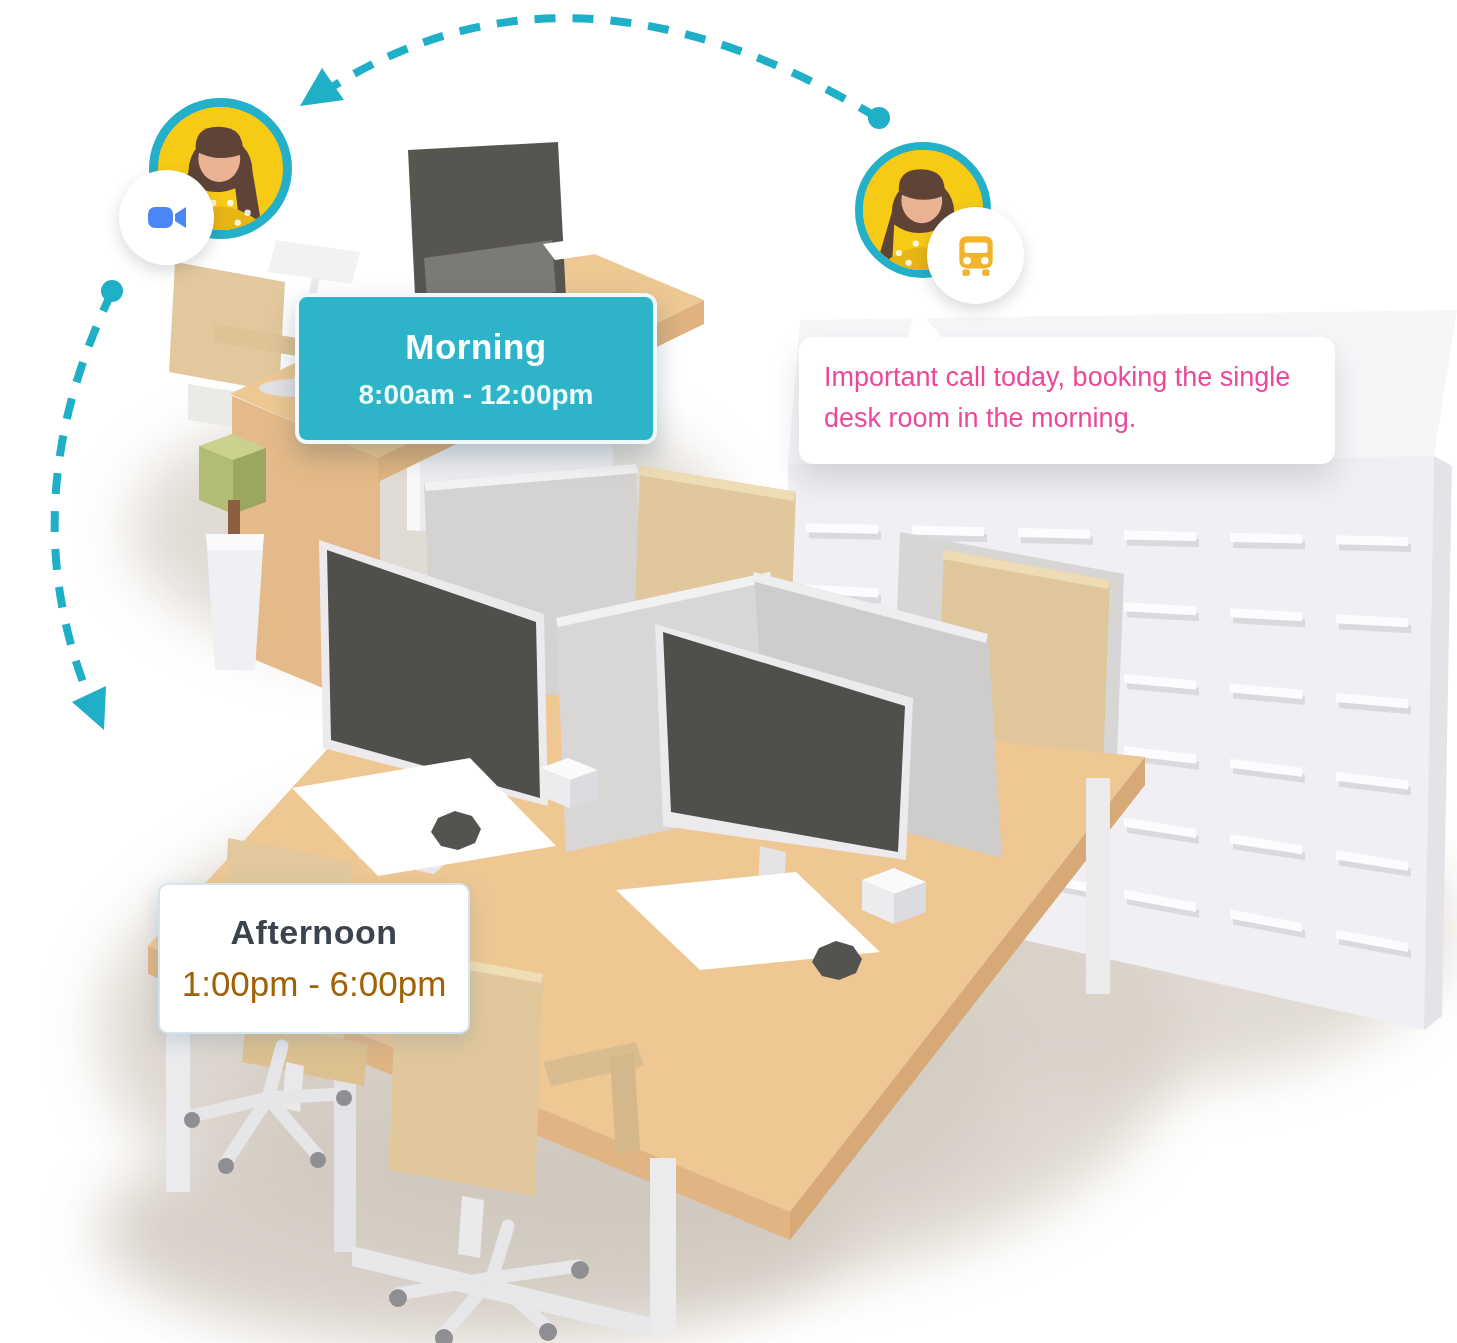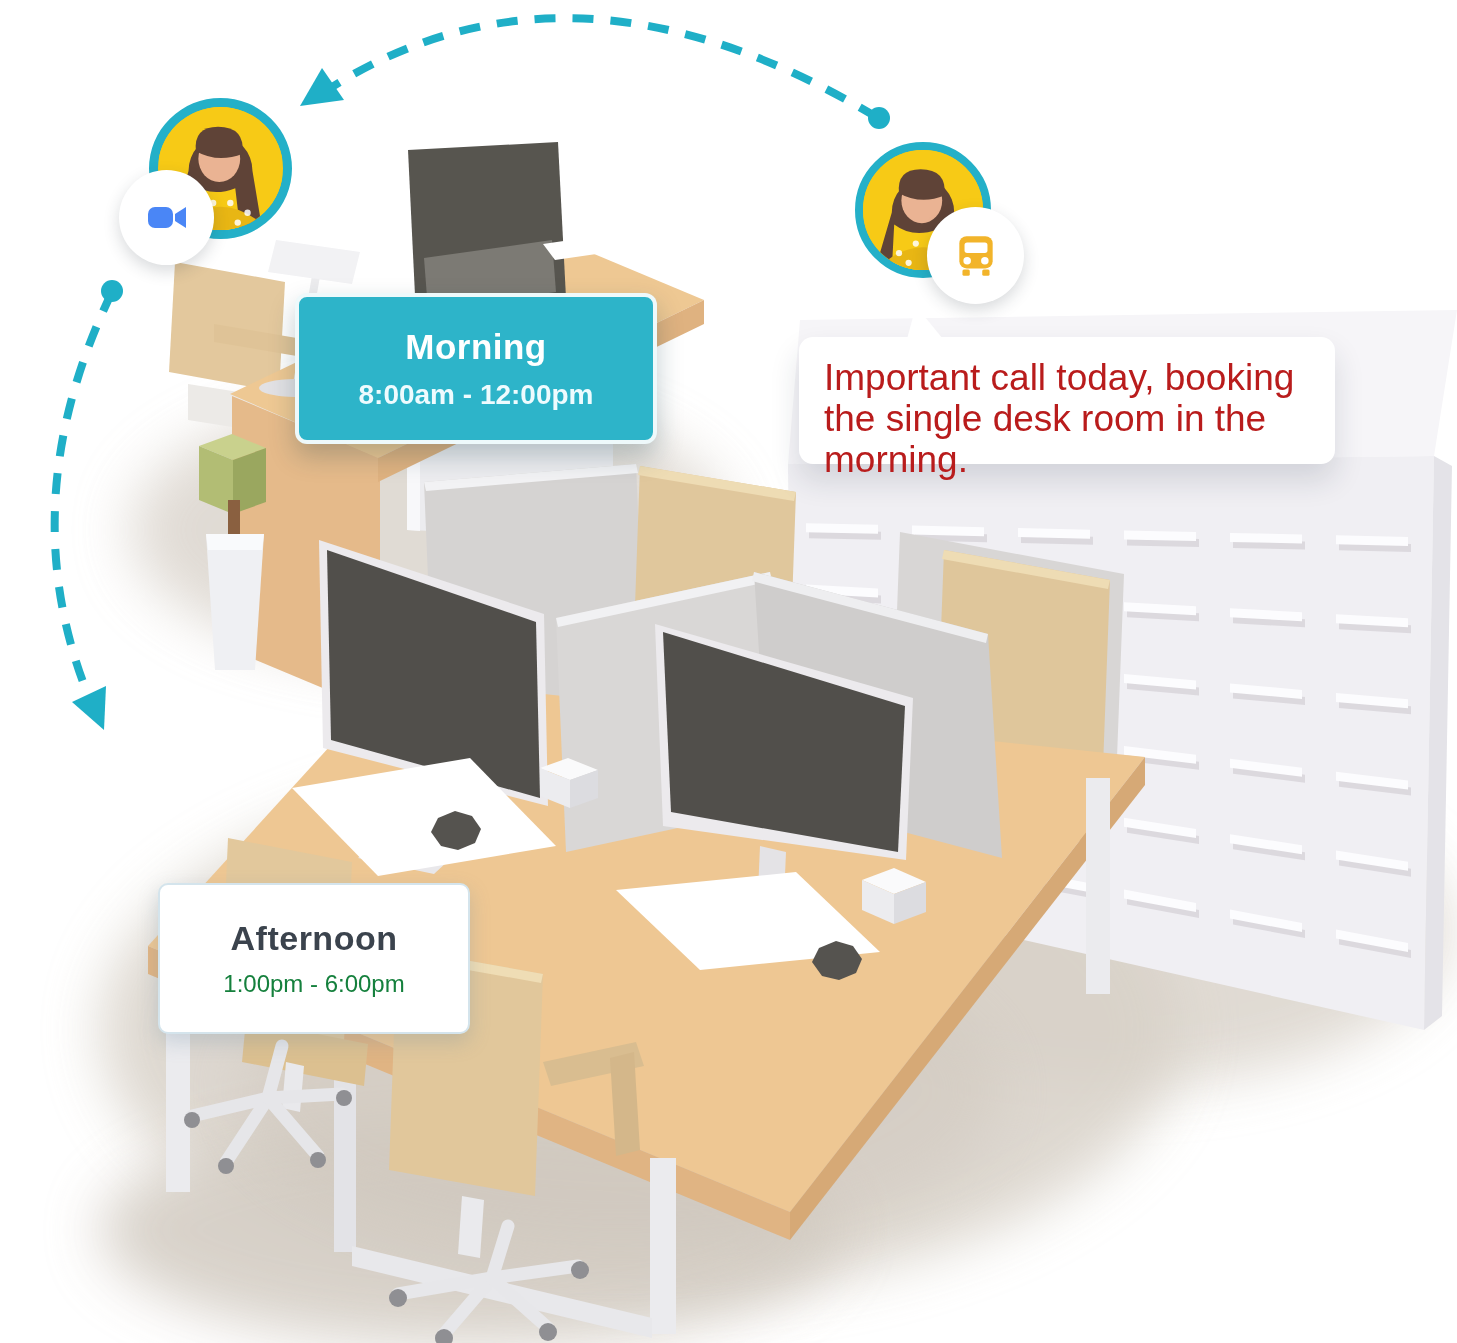--- a/index.html
+++ b/index.html
@@ -21,28 +21,28 @@
   .morning-card .card-title{font-size:35px;font-weight:700;color:#ffffff;letter-spacing:.5px;}
   .morning-card .card-time{font-size:28px;font-weight:700;color:#eefbfe;}
 
   .afternoon-card{
     left:158px;top:883px;width:312px;height:151px;
     background:#ffffff;border:2px solid #d4e4ec;
     border-radius:10px;box-shadow:0 8px 20px rgba(110,140,160,.28);
     display:flex;flex-direction:column;justify-content:center;gap:12px;
   }
   .afternoon-card .card-title{font-size:34px;font-weight:700;color:#3b434d;letter-spacing:.5px;}
-  .afternoon-card .card-time{font-size:24px;font-weight:400;color:#15803d;}
+  .afternoon-card .card-time{font-size:35px;font-weight:400;color:#a16207;}
 
   .speech-bubble{
     left:799px;top:337px;width:536px;height:127px;
     background:#ffffff;border-radius:14px;
     box-shadow:0 16px 30px rgba(30,45,65,.14);
-    text-align:left;padding:20px 25px;color:#b91c1c;
-    font-size:37px;line-height:41px;font-weight:500;
+    text-align:left;padding:20px 25px;color:#ec4899;
+    font-size:27px;line-height:41px;font-weight:500;
   }
   .speech-bubble::before{
     content:"";position:absolute;top:-31px;left:108px;width:0;height:0;
     border-bottom:33px solid #ffffff;border-left:9px solid transparent;border-right:27px solid transparent;
   }
 
   
   .avatar-ring{
     position:absolute;border-radius:50%;overflow:hidden;box-sizing:border-box;
     border:9px solid #24b0c8;background:#f7ca16;

